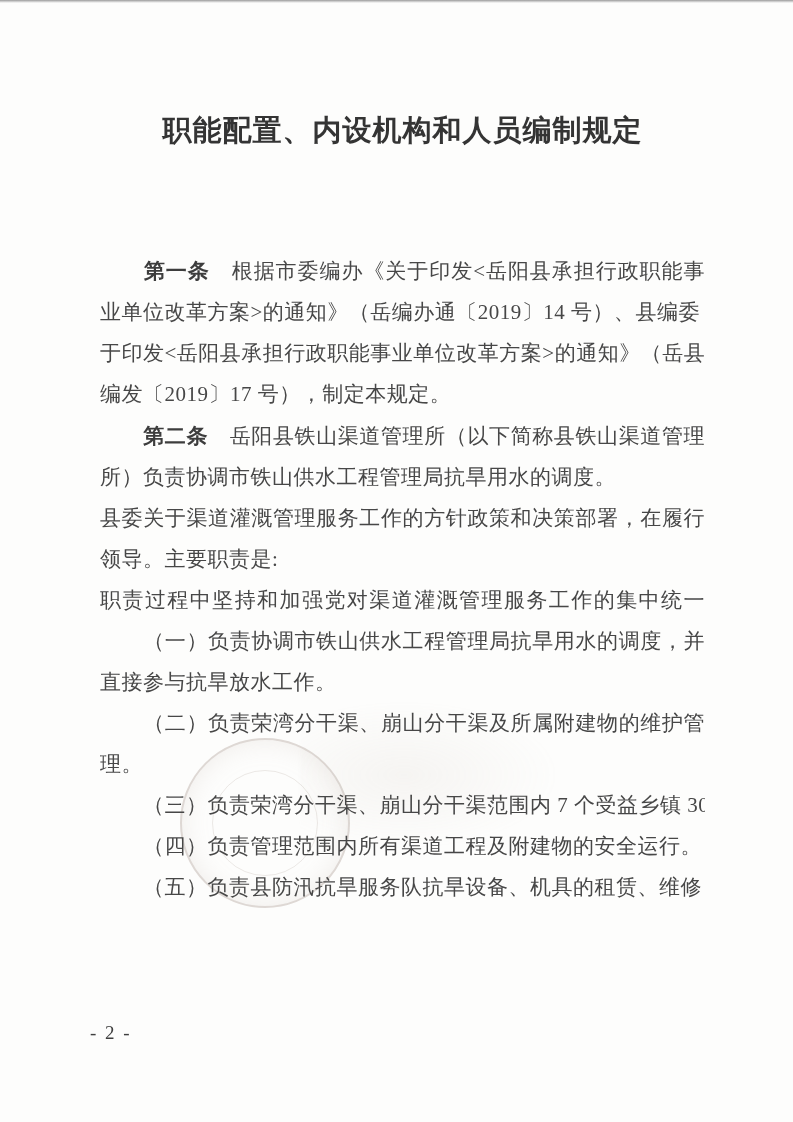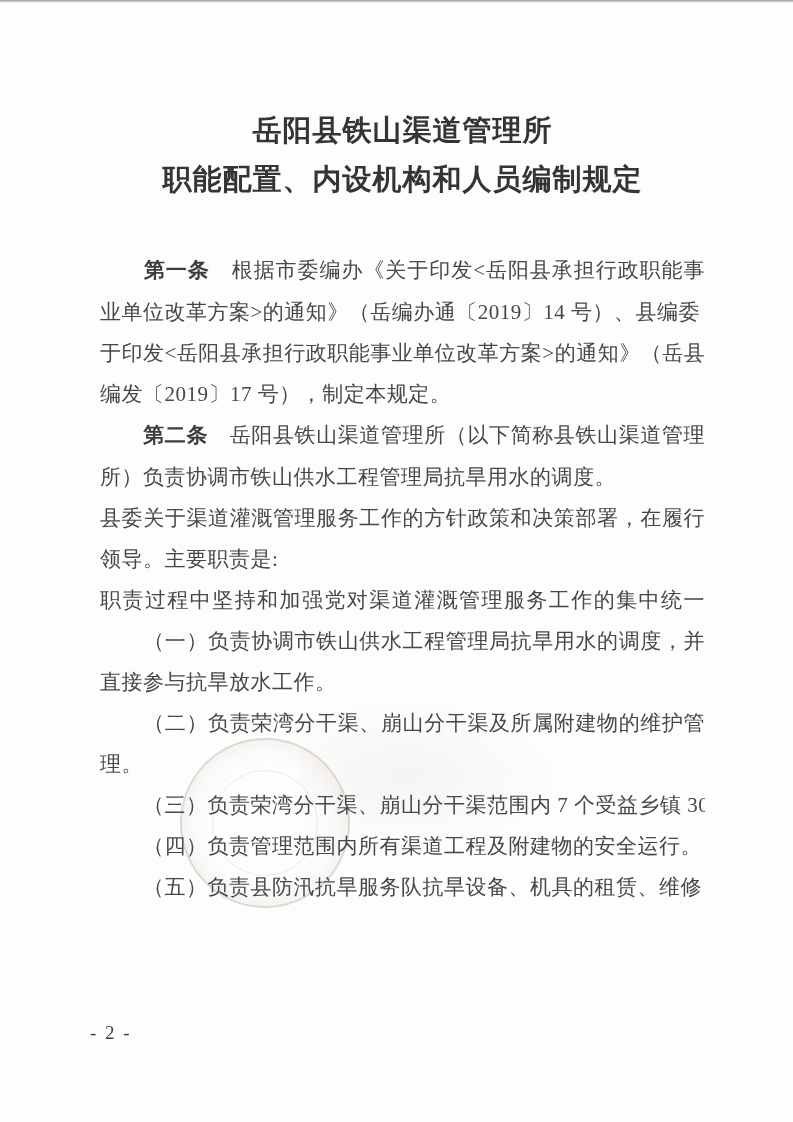--- a/index.html
+++ b/index.html
@@ -48,21 +48,21 @@
     text-align: justify;
     text-align-last: justify;
     text-justify: inter-character;
     white-space: nowrap;
     overflow: hidden;
   }
   .doc-body .line.end {
     text-align-last: left;
   }
   .doc-body .line b {
-    font-family: Liberation Mono, monospace;
+    font-family: Liberation Sans, sans-serif;
     font-weight: 700;
     color: #3d3d3d;
   }
   .page-number {
     position: absolute;
     left: 90px;
     top: 1022px;
     font-size: 19px;
     letter-spacing: 2px;
     color: #3f3f3f;
@@ -104,21 +104,20 @@
 <body>
 
 <div class="page">
 
   <div class="scan-edge-top"></div>
 
   <div class="seal-watermark"></div>
   <div class="seal-smudge"></div>
 
   <div class="doc-title">
-    <div>岳阳县铁山渠道管理所</div>
     <div>职能配置、内设机构和人员编制规定</div>
   </div>
 
   <div class="doc-body">
       <div class="line">　　<b>第一条</b>　根据市委编办《关于印发&lt;岳阳县承担行政职能事</div>
       <div class="line">业单位改革方案&gt;的通知》（岳编办通〔2019〕14 号）、县编委《关</div>
       <div class="line">于印发&lt;岳阳县承担行政职能事业单位改革方案&gt;的通知》（岳县</div>
       <div class="line end">编发〔2019〕17 号），制定本规定。</div>
       <div class="line">　　<b>第二条</b>　岳阳县铁山渠道管理所（以下简称县铁山渠道管理</div>
       <div class="line end">所）负责协调市铁山供水工程管理局抗旱用水的调度。</div>

